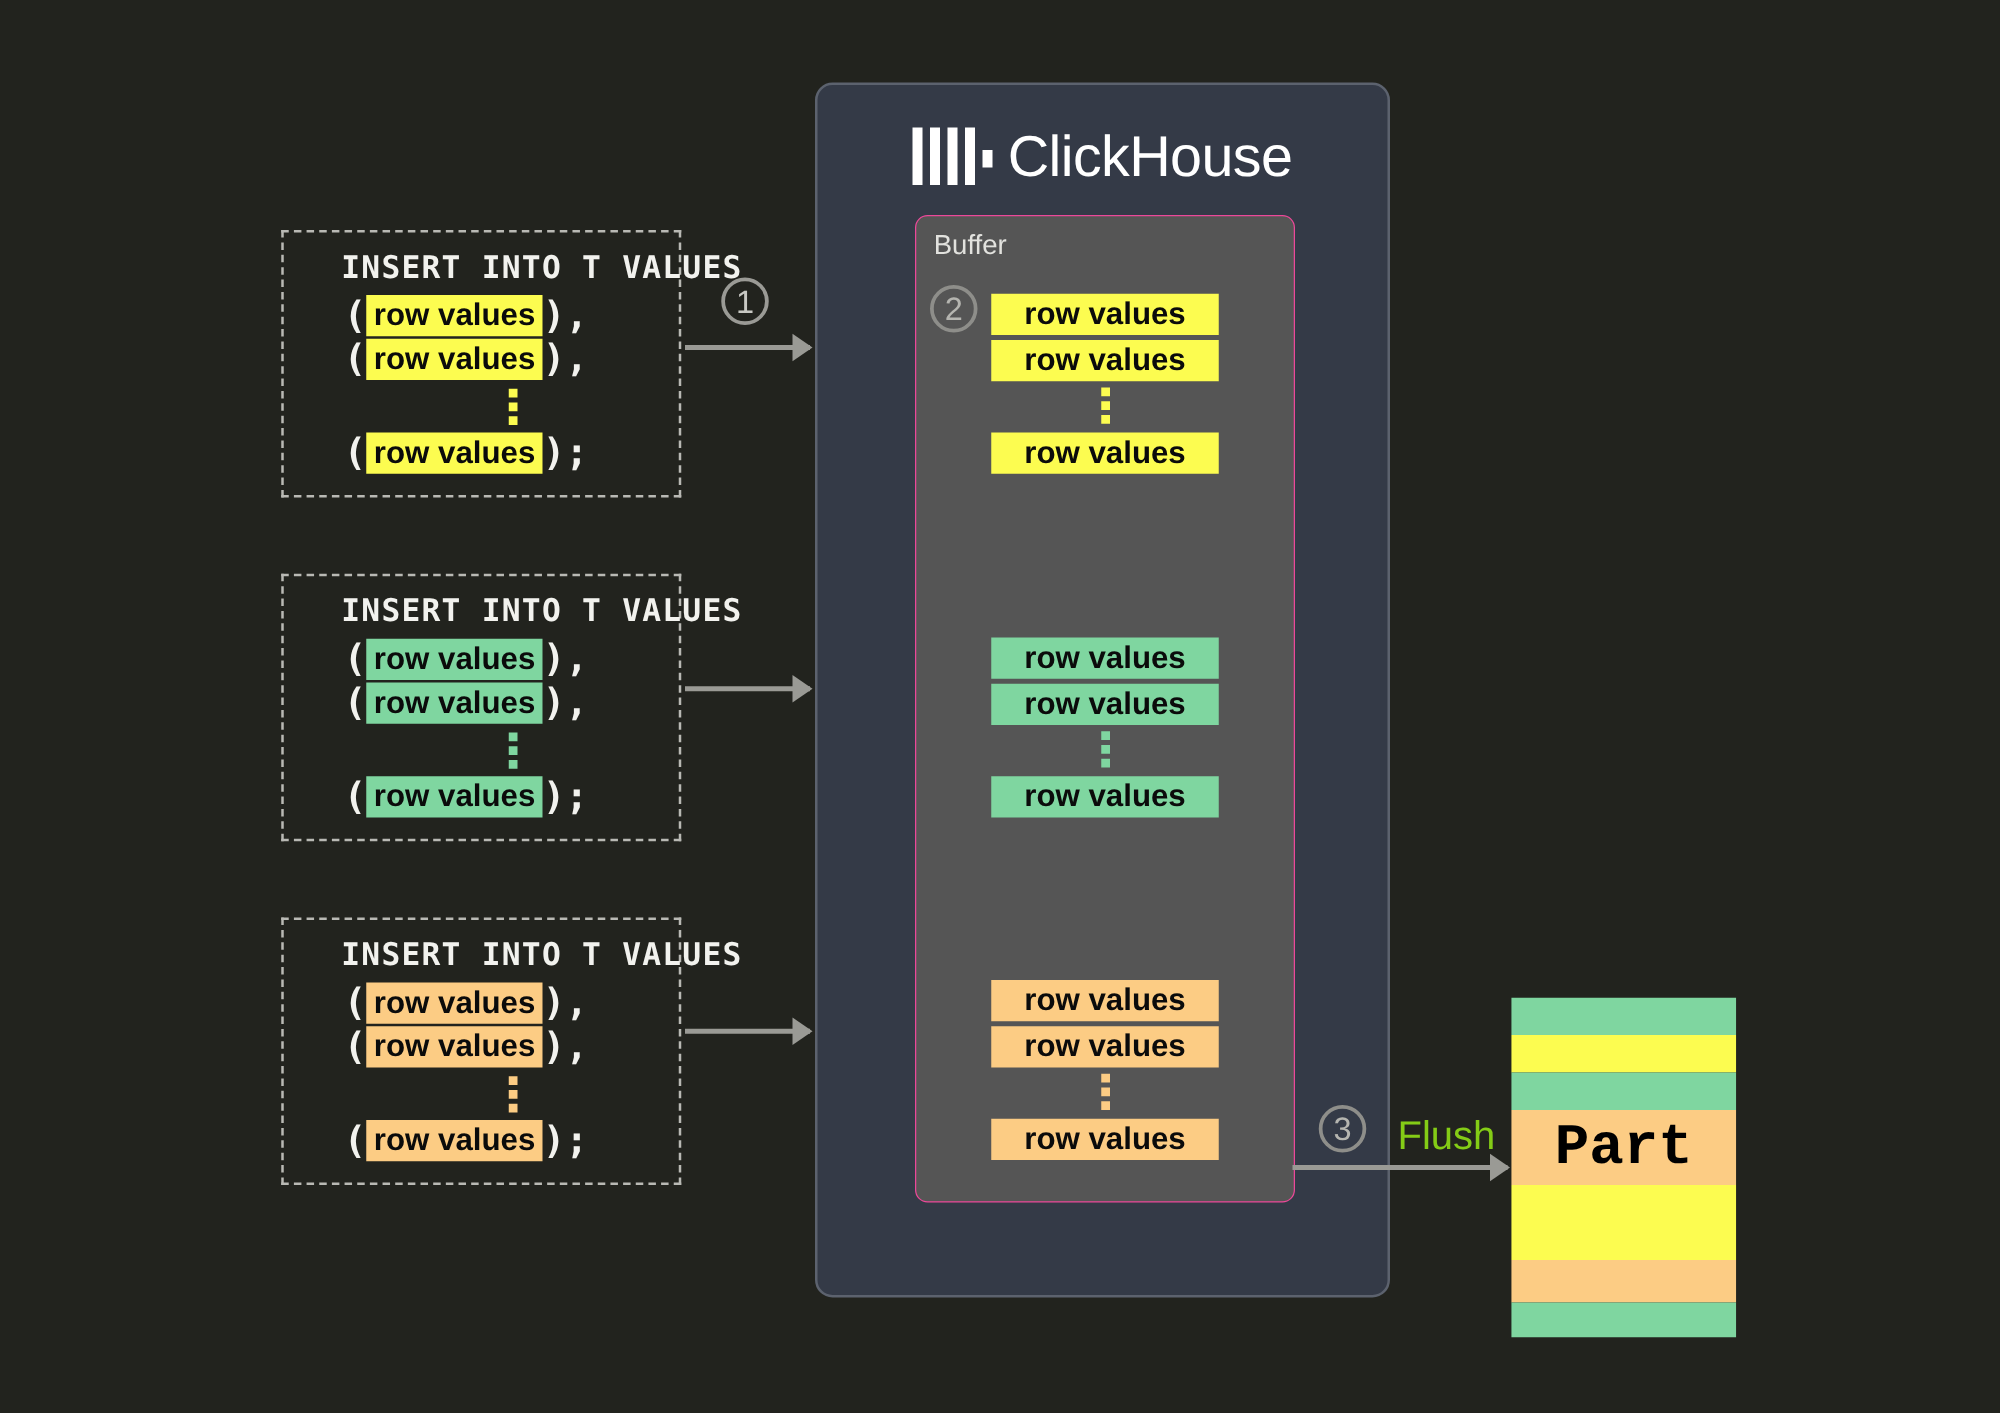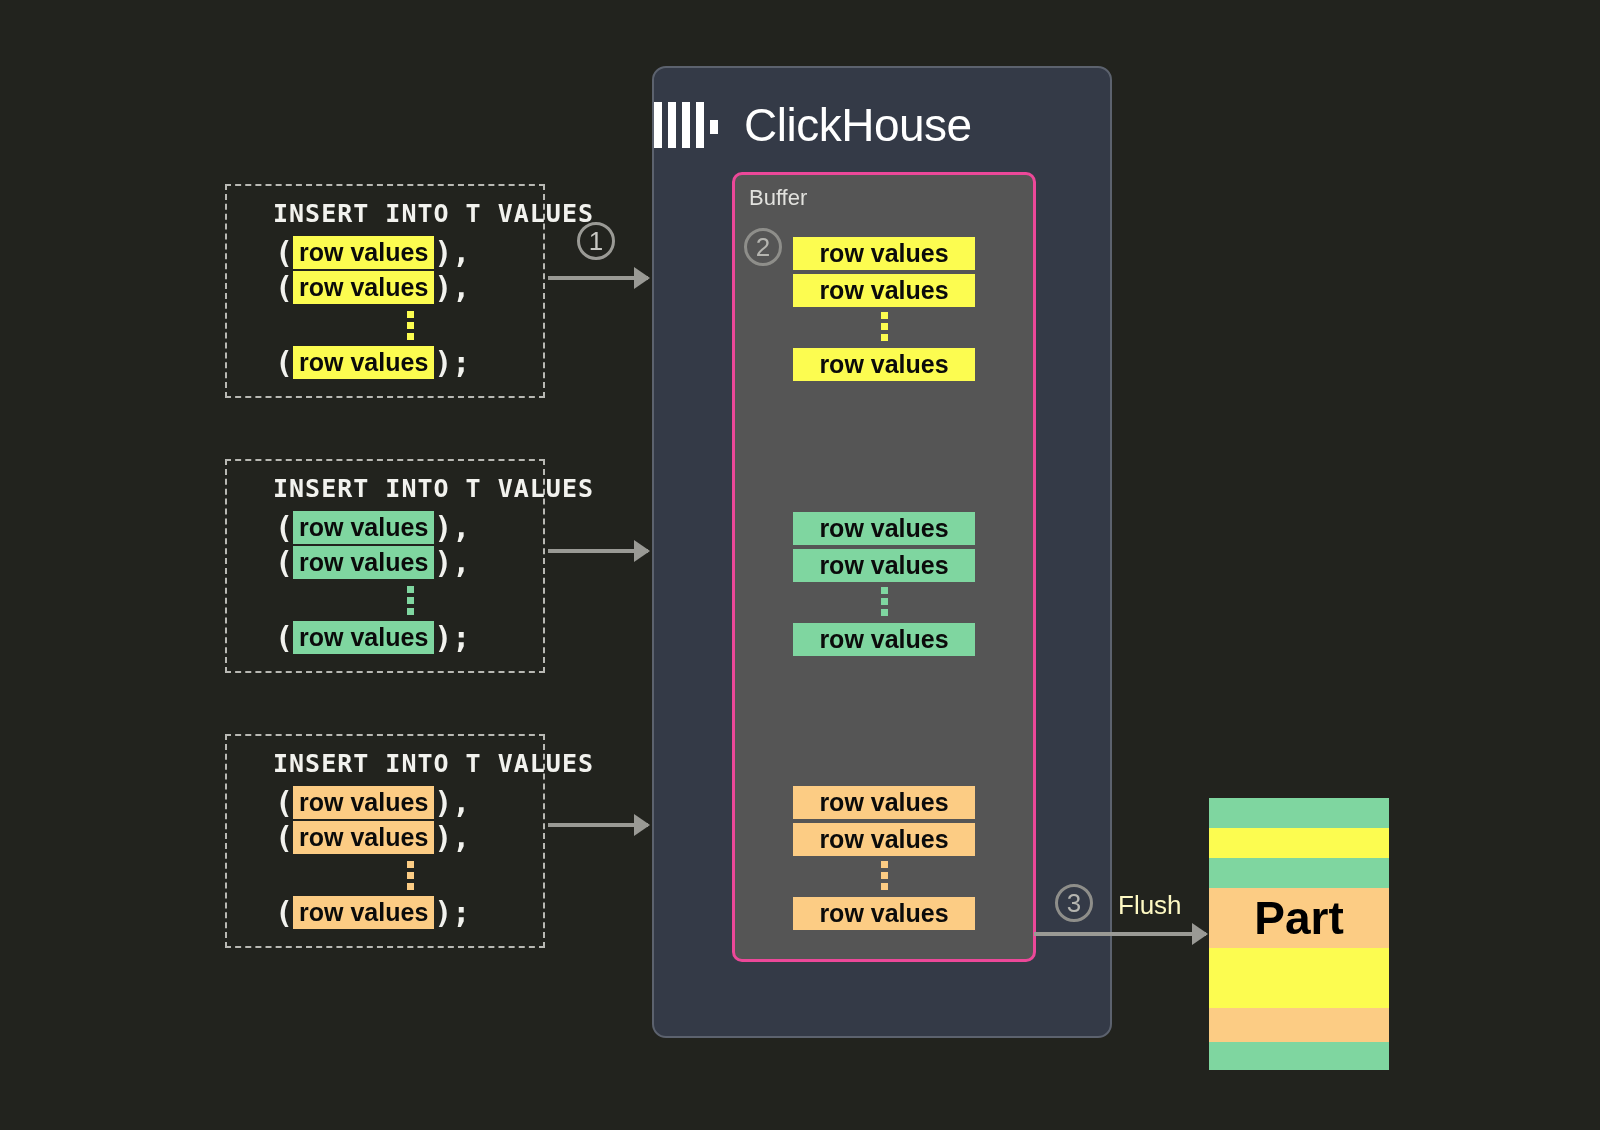--- a/index.html
+++ b/index.html
@@ -139,21 +139,22 @@
     border: 2px solid #5c626e;
     border-radius: 14px;
     box-sizing: border-box;
   }
   #ch-logo-row {
     position: absolute;
     left: 0; right: 0;
     top: 30px;
     display: flex;
     align-items: center;
-    gap: 26px;
+    justify-content: center;
+    gap: 12px;
   }
   #ch-mark {
     display: flex;
     align-items: flex-end;
     gap: 6px;
     height: 46px;
   }
   #ch-mark .bar {
     width: 8px;
     height: 46px;
@@ -173,21 +174,21 @@
   }
 
   
   #buffer-box {
     position: absolute;
     left: 78px;
     top: 104px;
     width: 304px;
     height: 790px;
     background: #555555;
-    border: 3px solid #ec4899;
+    border: 1px solid #ec4899;
     border-radius: 10px;
     box-sizing: border-box;
   }
   #buffer-label {
     position: absolute;
     left: 14px;
     top: 10px;
     color: #e2e2de;
     font-size: 22px;
   }
@@ -213,22 +214,22 @@
     flex-direction: column;
     align-items: center;
     gap: 4px;
     margin: 5px 0 7px 0;
   }
   .buf-dots .d { width: 7px; height: 7px; }
 
   
   #flush-label {
     position: absolute;
-    color: #fef9c3;
-    font-size: 26px;
+    color: #84cc16;
+    font-size: 32px;
   }
 
   
   #part-box {
     position: absolute;
     left: 1209px;
     top: 798px;
     width: 180px;
     height: 272px;
     display: flex;
@@ -241,21 +242,21 @@
   }
   #part-label {
     position: absolute;
     left: 0; right: 0;
     top: 50%;
     transform: translateY(-50%);
     text-align: center;
     font-size: 46px;
     font-weight: bold;
     color: #000000;
-    font-family: Liberation Sans, sans-serif;
+    font-family: Liberation Mono, monospace;
   }
 </style>
 </head>
 <body>
 
 <div id="canvas">
 
   <div class="insert-box" id="insert-box-1" style="left:225px; top:184px;">
     <div class="insert-header">INSERT INTO T VALUES</div>
 

